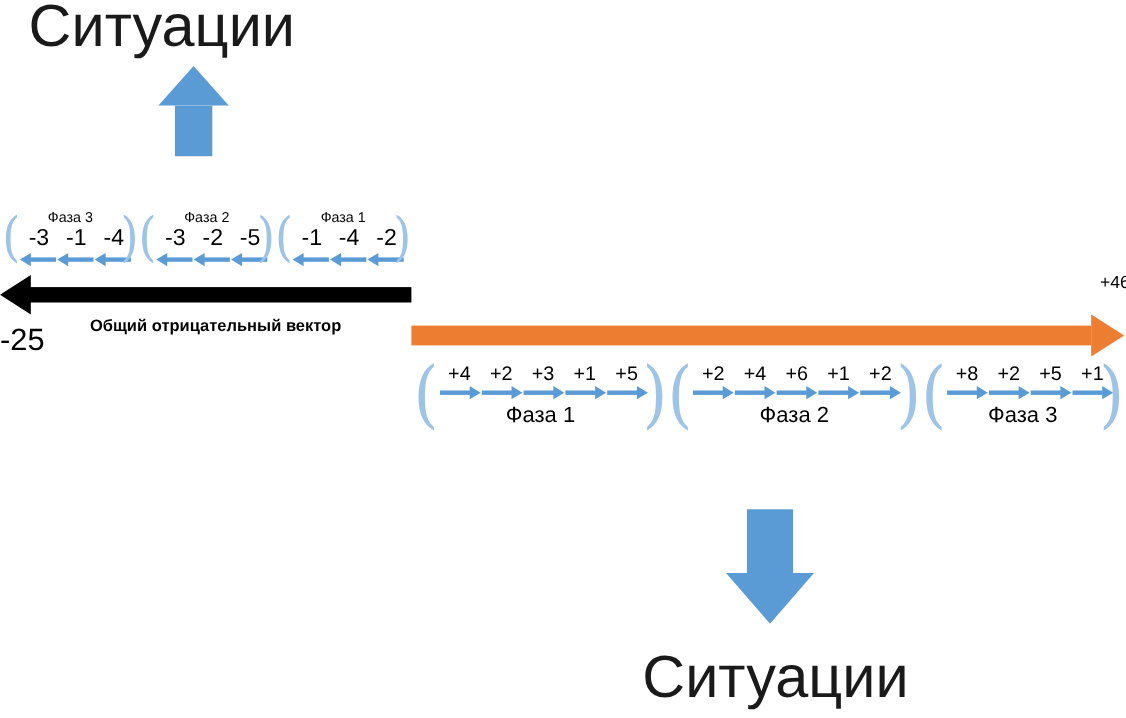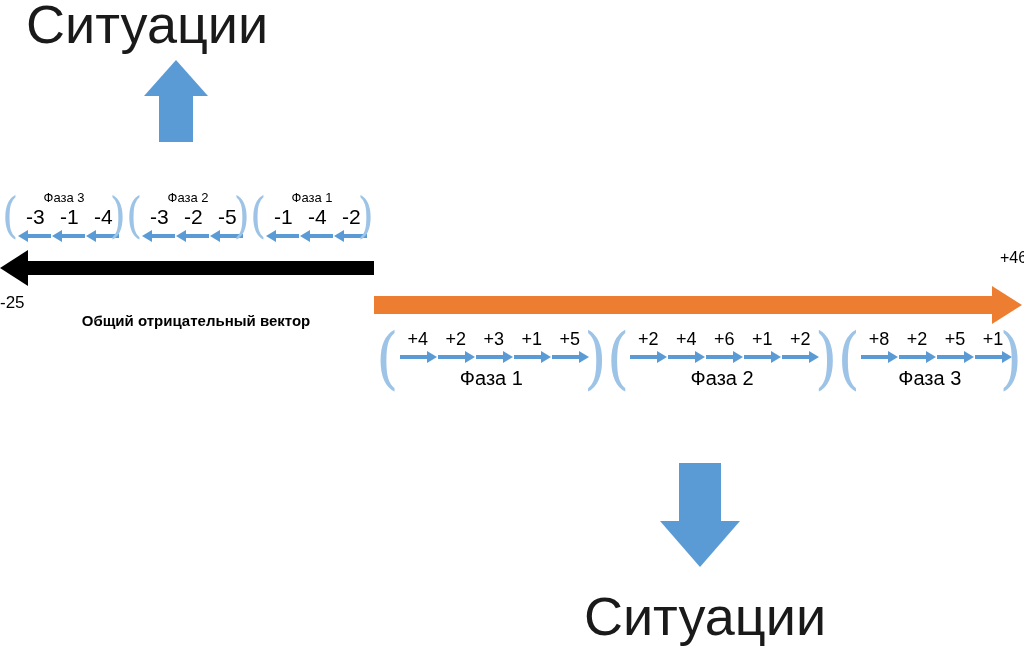--- a/index.html
+++ b/index.html
@@ -30,22 +30,22 @@
   
   .bigarrow{position:absolute;}
   .arrow-neg{color:var(--black);left:0;top:250px;width:374px;height:36px;}
   .arrow-neg .ba-body{position:absolute;left:26px;right:0;top:11px;height:14px;background:currentColor;}
   .arrow-neg .ba-head{position:absolute;left:0;top:0;width:0;height:0;border-right:28px solid currentColor;border-top:18px solid transparent;border-bottom:18px solid transparent;}
   .arrow-pos{color:var(--orange);left:374px;top:286px;width:648px;height:38px;}
   .arrow-pos .ba-body{position:absolute;left:0;right:30px;top:10px;height:18px;background:currentColor;}
   .arrow-pos .ba-head{position:absolute;right:0;top:0;width:0;height:0;border-left:30px solid currentColor;border-top:19px solid transparent;border-bottom:19px solid transparent;}
 
   
-  .neg-caption{left:46px;top:288px;width:300px;text-align:center;font-size:15px;font-weight:bold;margin-top:24px;}
-  .neg-total{left:0px;top:293px;font-size:17px;}
+  .neg-caption{left:46px;top:288px;width:300px;text-align:center;font-size:15px;font-weight:bold;}
+  .neg-total{left:0px;top:293px;font-size:28px;}
   .pos-caption{left:490px;top:255px;width:400px;text-align:center;font-size:20px;font-weight:bold;color:var(--orange);}
   .pos-total{left:1000px;top:249px;font-size:16px;}
 
   
   .neg-row{left:2px;top:190px;width:372px;display:flex;justify-content:space-between;}
   .pos-row{left:376px;top:328px;width:646px;display:flex;}
   .phase-group{display:flex;align-items:center;min-width:0;}
   .g5{flex:5;}
   .g4{flex:4;}
   .neg-row .phase-group{flex:1;}

